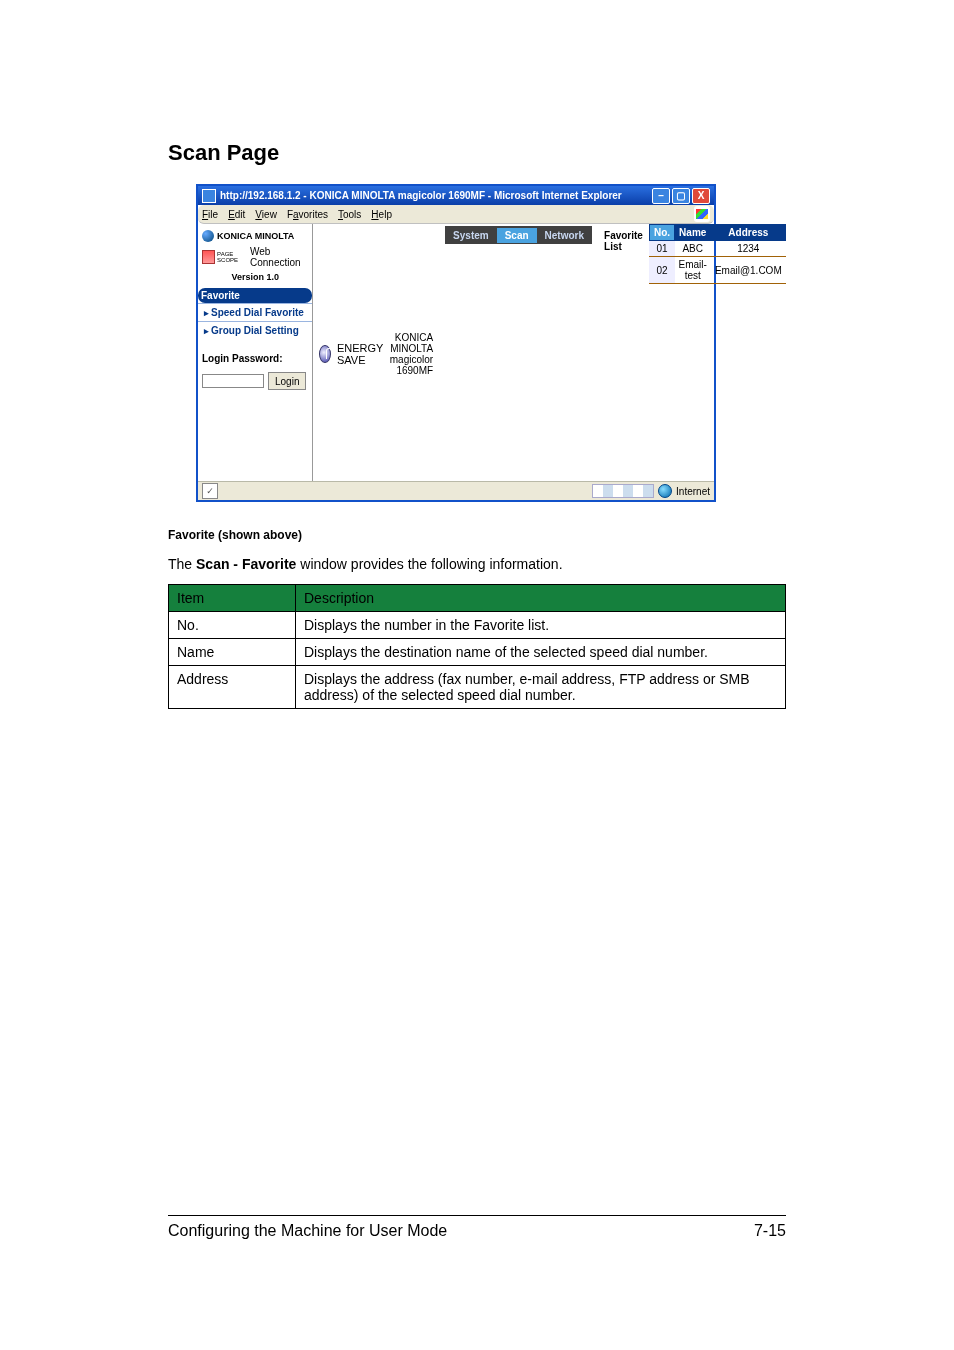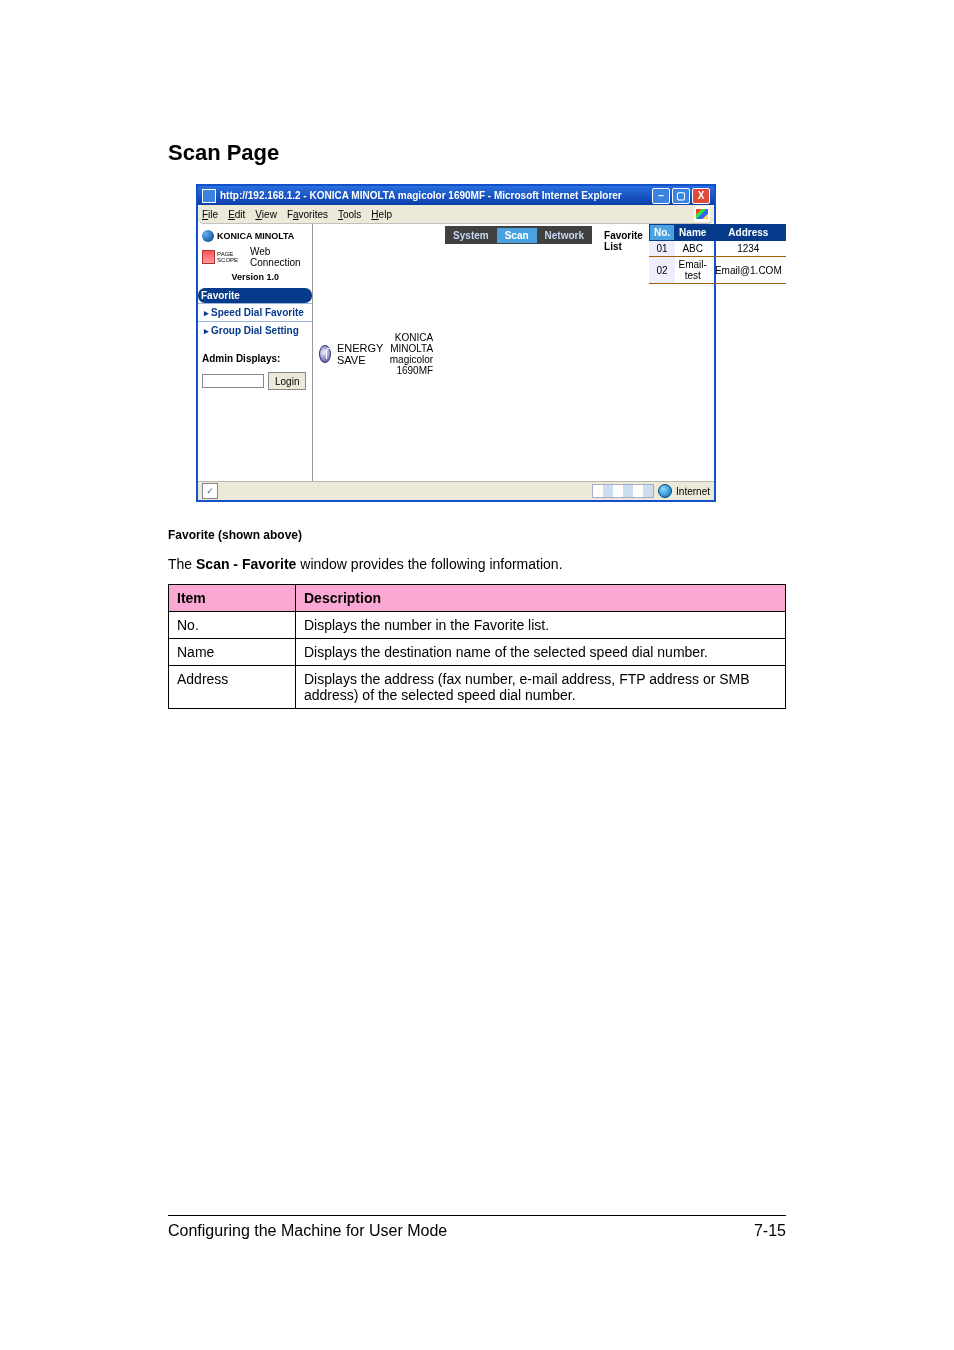--- a/index.html
+++ b/index.html
@@ -184,22 +184,22 @@
     border-collapse: collapse;
     font-size: 14px;
   }
   table.info th, table.info td {
     border: 1px solid #000;
     padding: 5px 8px;
     text-align: left;
     vertical-align: top;
   }
   table.info th {
-    font-weight: bold;
-    background: #f9a8d4;
+    font-weight: normal;
+    background: #15803d;
   }
   table.info td.col-item { width: 110px; }
 
   
   .footer {
     position: absolute;
     left: 168px; right: 168px;
     bottom: 110px;
     border-top: 1px solid #000;
     padding-top: 6px;
@@ -250,21 +250,21 @@
             <div class="ico"></div>
             <span style="font-size:6px;line-height:1">PAGE SCOPE</span>
             <span>Web Connection</span>
           </div>
           <div class="ver">Version 1.0</div>
         </div>
         <div class="navhdr">Favorite</div>
         <div class="navitem">Speed Dial Favorite</div>
         <div class="navitem">Group Dial Setting</div>
 
-        <div class="adminpw">Admin Displays:</div>
+        <div class="adminpw">Login Password:</div>
         <div class="pwrow">
           <input class="pwinput" type="password" style="">
           <div class="loginbtn">Login</div>
         </div>
       </div>
 
       <div class="main">
         <div class="main-top">
           <div class="energy-icon"></div>
           <span class="energy-text">ENERGY SAVE</span>

